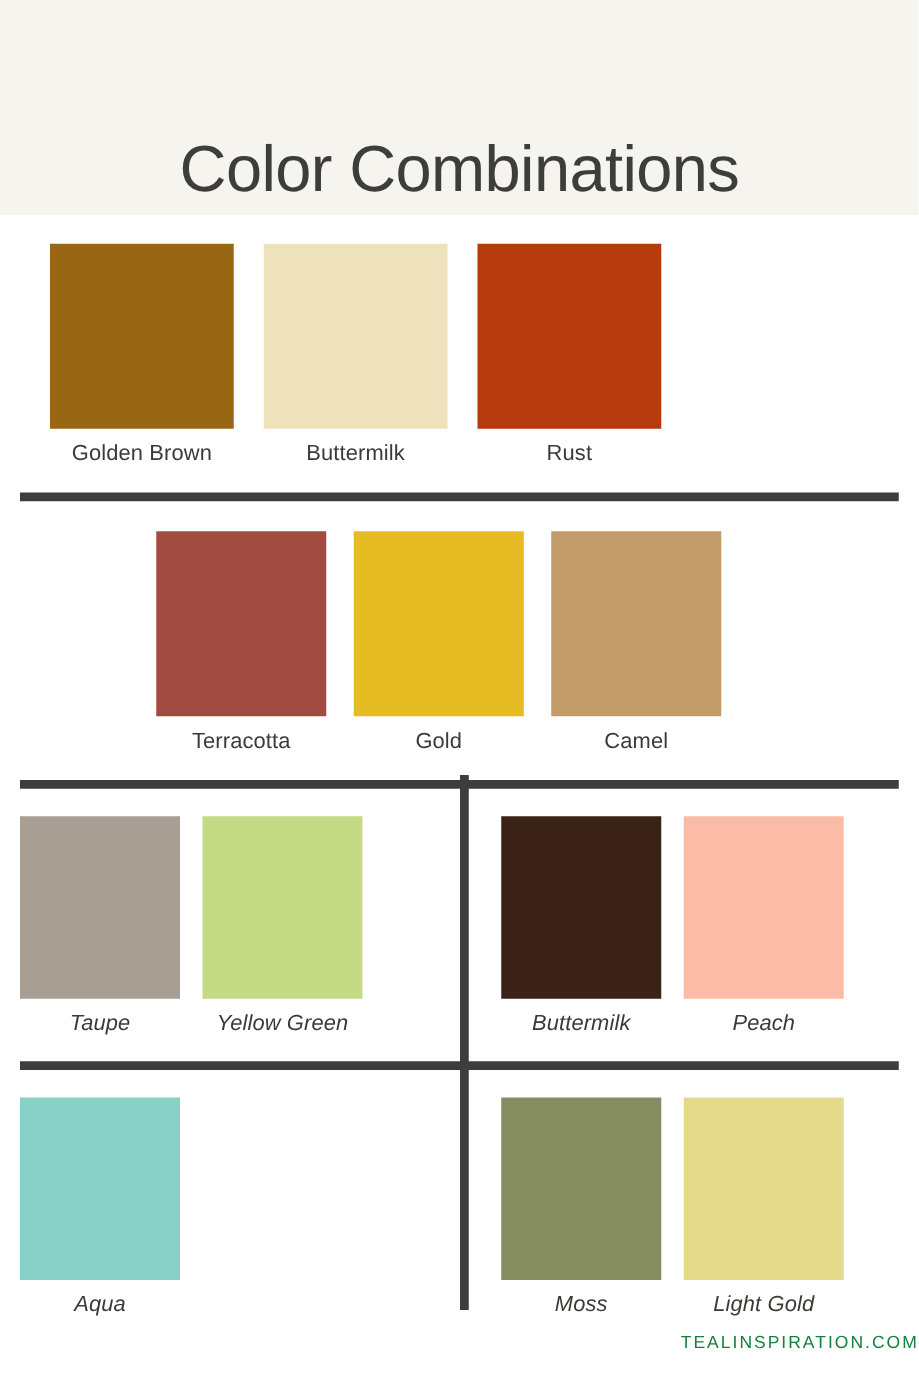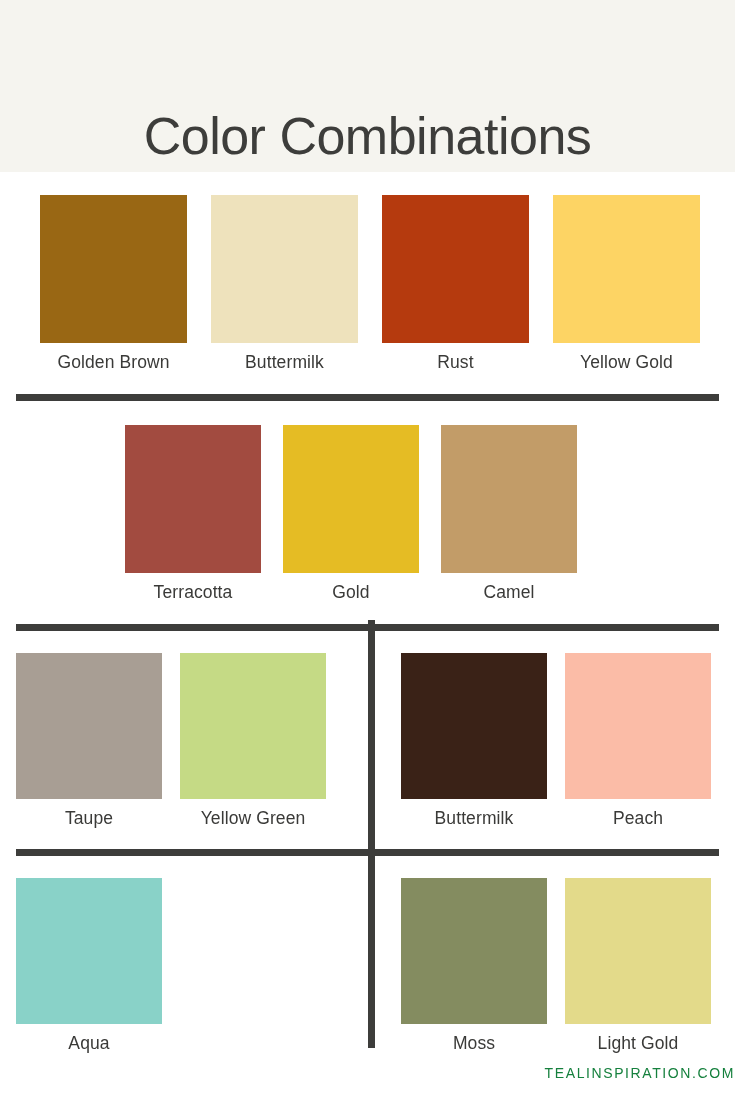--- a/index.html
+++ b/index.html
@@ -92,21 +92,21 @@
     display: flex;
     padding-top: 22px;
   }
   .half {
     display: flex;
     gap: 18px;
     box-sizing: border-box;
   }
   .half-left  { width: 370px; padding-left: 16px; }
   .half-right { width: 365px; padding-left: 31px; }
-  .split-row .swatch-cell { width: 146px; }
+  .split-row .swatch-cell { width: 128px; font-style: italic; }
   .split-row .swatch { height: 146px; }
 
   .footer {
     text-align: right;
     font-size: 14px;
     letter-spacing: 1.6px;
     color: #15803d;
     padding-top: 11px;
   }
 </style>
@@ -123,24 +123,20 @@
       <div class="swatch-label">Golden Brown</div>
     </div>
     <div class="swatch-cell">
       <div class="swatch" style="background: rgb(238, 226, 188);"></div>
       <div class="swatch-label">Buttermilk</div>
     </div>
     <div class="swatch-cell">
       <div class="swatch" style="background: rgb(181, 58, 14);"></div>
       <div class="swatch-label">Rust</div>
     </div>
-    <div class="swatch-cell">
-      <div class="swatch" style="background: rgb(253, 212, 100);"></div>
-      <div class="swatch-label">Yellow Gold</div>
-    </div>
   </div>
 
 <div class="rule" style="margin-top: 21px; background: rgb(61, 61, 59);"></div>
 
 <div class="row2">
     <div class="swatch-cell">
       <div class="swatch" style="background: rgb(162, 75, 64);"></div>
       <div class="swatch-label">Terracotta</div>
     </div>
     <div class="swatch-cell">

